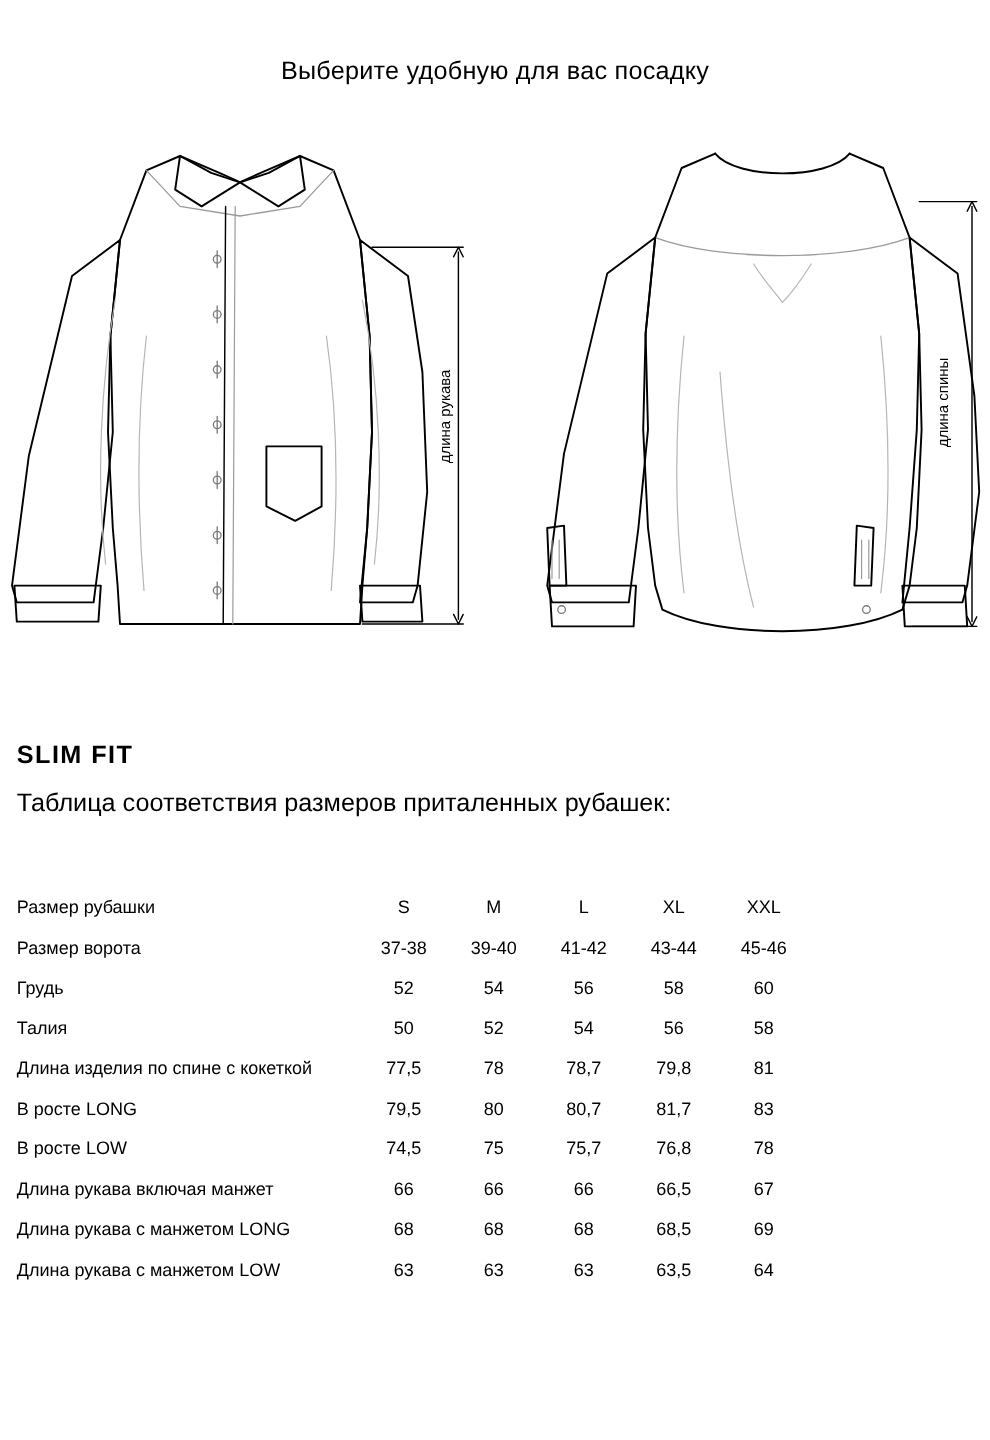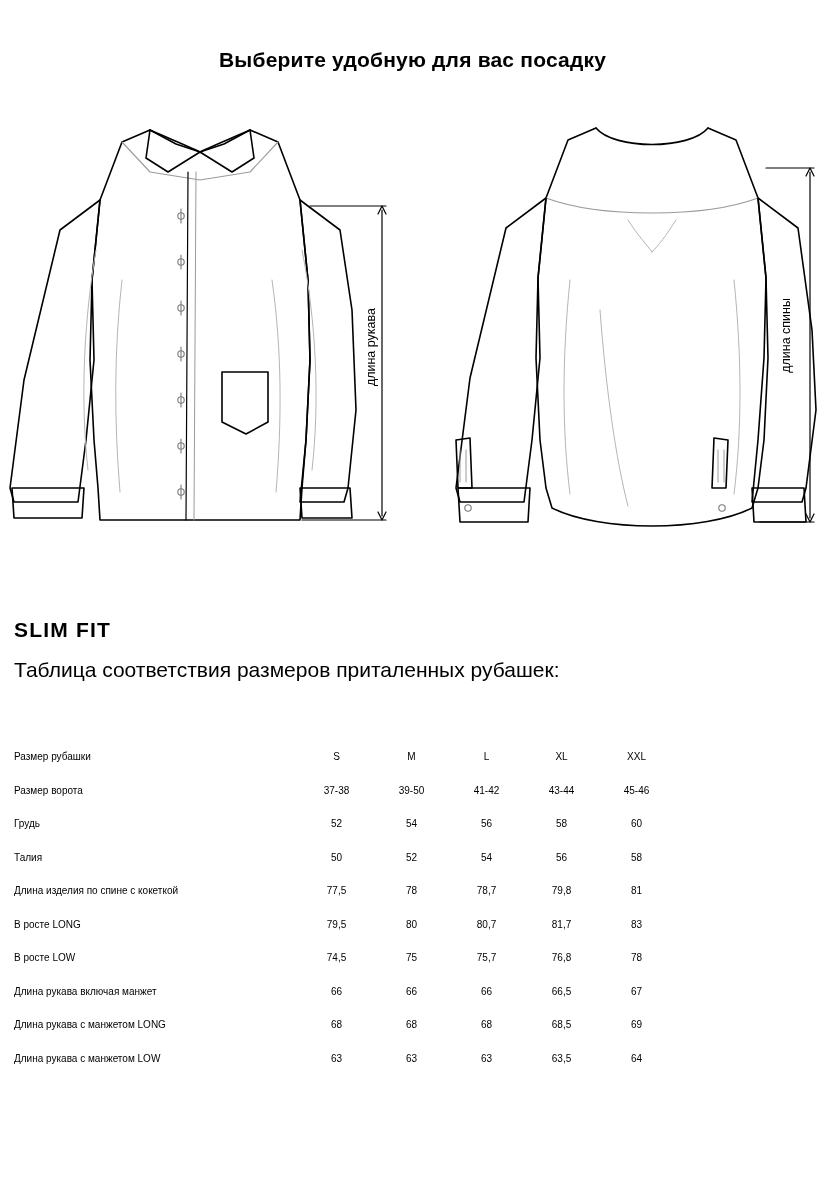--- a/index.html
+++ b/index.html
@@ -20,21 +20,21 @@
     width: 825px;
     height: 1200px;
   }
   .title {
     position: absolute;
     top: 48px;
     left: 0;
     width: 825px;
     text-align: center;
     font-size: 21px;
-    font-weight: bold;
+    font-weight: normal;
     letter-spacing: 0.2px;
   }
   .figure {
     position: absolute;
     top: 110px;
     left: 0;
     width: 825px;
     height: 460px;
   }
   .vlabel {
@@ -66,21 +66,21 @@
     left: 14px;
     top: 658px;
     font-size: 21px;
   }
   table.size-table {
     position: absolute;
     left: 14px;
     top: 740px;
     width: 660px;
     border-collapse: collapse;
-    font-size: 10px;
+    font-size: 15px;
   }
   table.size-table th,
   table.size-table td {
     padding: 0;
     height: 33.5px;
     font-weight: normal;
     vertical-align: middle;
   }
   table.size-table th.rowhead,
   table.size-table td.rowhead {
@@ -256,21 +256,21 @@
         <th class="col">M</th>
         <th class="col">L</th>
         <th class="col">XL</th>
         <th class="col">XXL</th>
       </tr>
     </thead>
     <tbody>
       <tr>
         <td class="rowhead">Размер ворота</td>
         <td class="col">37-38</td>
-        <td class="col">39-50</td>
+        <td class="col">39-40</td>
         <td class="col">41-42</td>
         <td class="col">43-44</td>
         <td class="col">45-46</td>
       </tr>
       <tr>
         <td class="rowhead">Грудь</td>
         <td class="col">52</td>
         <td class="col">54</td>
         <td class="col">56</td>
         <td class="col">58</td>

